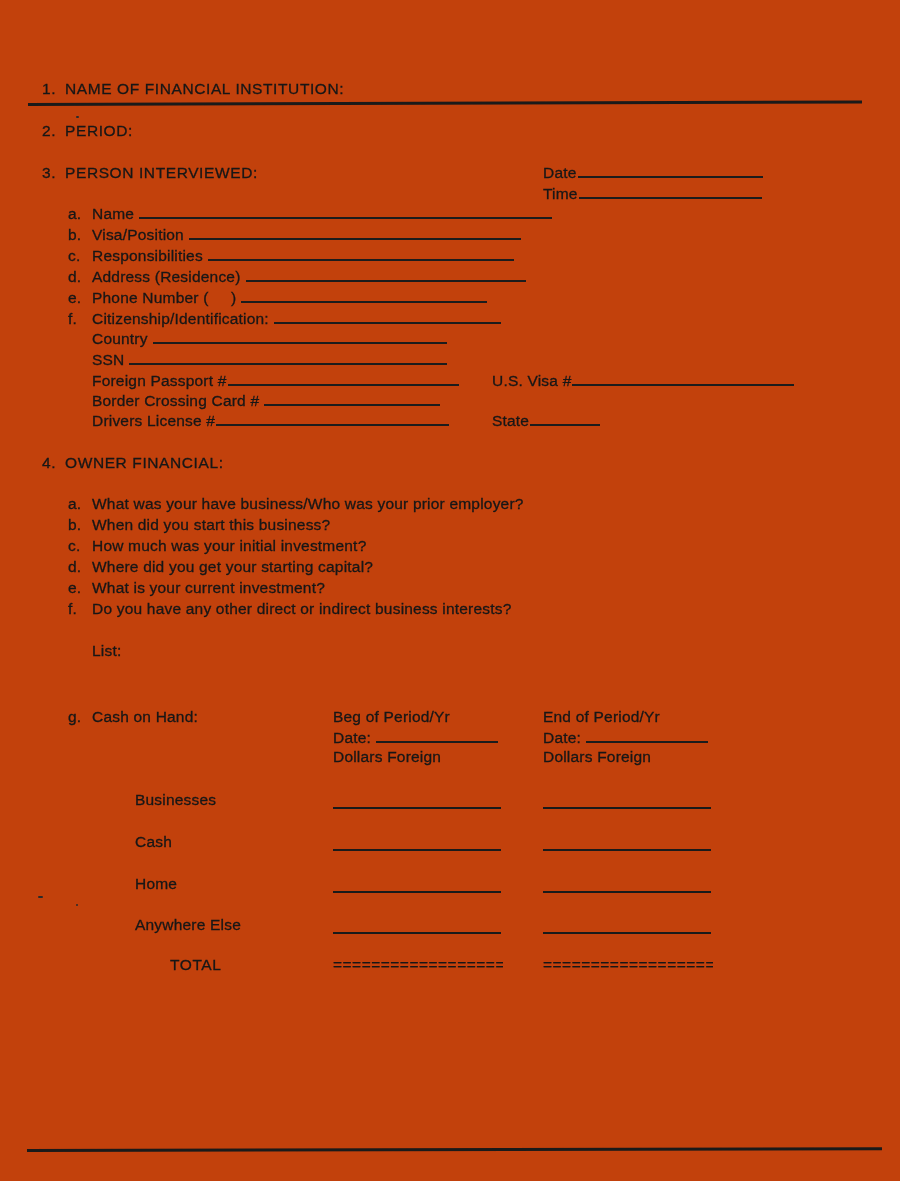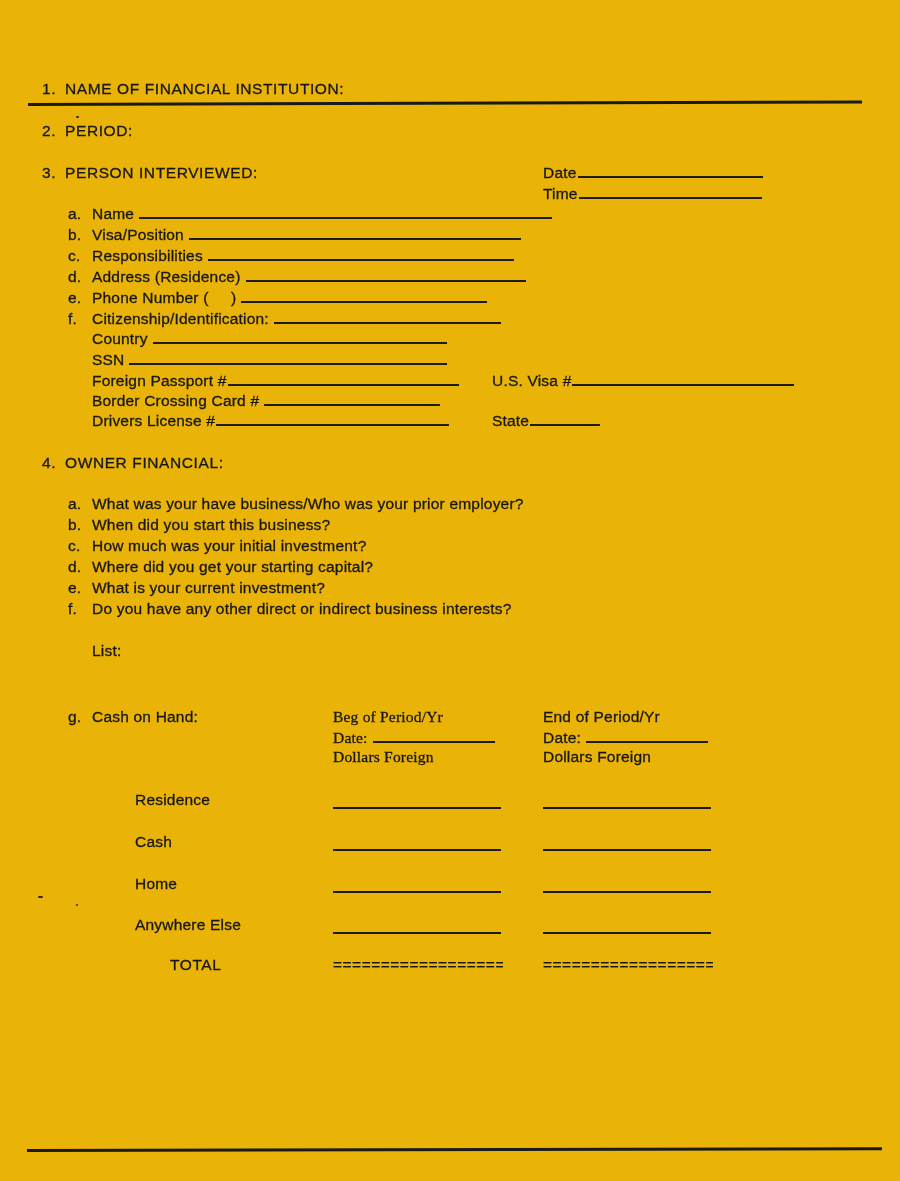--- a/index.html
+++ b/index.html
@@ -1,33 +1,33 @@
 <!DOCTYPE html>
 <html><head>
 <meta charset="utf-8">
 <style>
   html,body{margin:0;padding:0;background:#ffffff;}
   .page{
-    position:relative;width:900px;height:1181px;background:#eab308;overflow:hidden;
+    position:relative;width:900px;height:1181px;background:#c2410c;overflow:hidden;
     font-family:"Liberation Sans",sans-serif;font-size:15.5px;line-height:20px;
     color:#171717;letter-spacing:0.2px;-webkit-text-stroke:0.3px #171717;
   }
   .abs{position:absolute;white-space:nowrap;}
   .hd{letter-spacing:0.6px;}
   .num{display:inline-block;width:23px;}
   .letter{display:inline-block;width:24px;}
   
   .u{display:inline-block;height:12px;border-bottom:2px solid #1c1c1c;margin-left:5px;vertical-align:baseline;}
   .u.tight{margin-left:1px;}
   
   .hline{position:absolute;background:#1a1a1a;}
   .eq{position:absolute;width:170px;overflow:hidden;letter-spacing:0.5px;}
   .artifact{position:absolute;background:#2a2a2a;border-radius:1px;}
   
-  .col1{left:333px;font-family:Liberation Serif, serif;}
+  .col1{left:333px;}
   .col2{left:543px;}
 </style>
 </head>
 <body>
 
 <div class="page">
 
   <div class="abs hd" style="left:42px;top:79px">
     <span class="num">1.</span><span>NAME OF FINANCIAL INSTITUTION:</span>
   </div>
@@ -125,21 +125,21 @@
   <div class="abs col1" style="top:728px">
     <span>Date:</span><span class="u" style="width:122px"></span>
   </div>
   <div class="abs col2" style="top:728px">
     <span>Date:</span><span class="u" style="width:122px"></span>
   </div>
 
   <div class="abs col1" style="top:747px">Dollars Foreign</div>
   <div class="abs col2" style="top:747px">Dollars Foreign</div>
 
-  <div class="abs" style="left:135px;top:790px">Residence</div>
+  <div class="abs" style="left:135px;top:790px">Businesses</div>
   <div class="hline" style="left:333px;top:807px;width:168px;height:2px"></div>
   <div class="hline" style="left:543px;top:807px;width:168px;height:2px"></div>
 
   <div class="abs" style="left:135px;top:832px">Cash</div>
   <div class="hline" style="left:333px;top:849px;width:168px;height:2px"></div>
   <div class="hline" style="left:543px;top:849px;width:168px;height:2px"></div>
 
   <div class="abs" style="left:135px;top:874px">Home</div>
   <div class="hline" style="left:333px;top:891px;width:168px;height:2px"></div>
   <div class="hline" style="left:543px;top:891px;width:168px;height:2px"></div>

